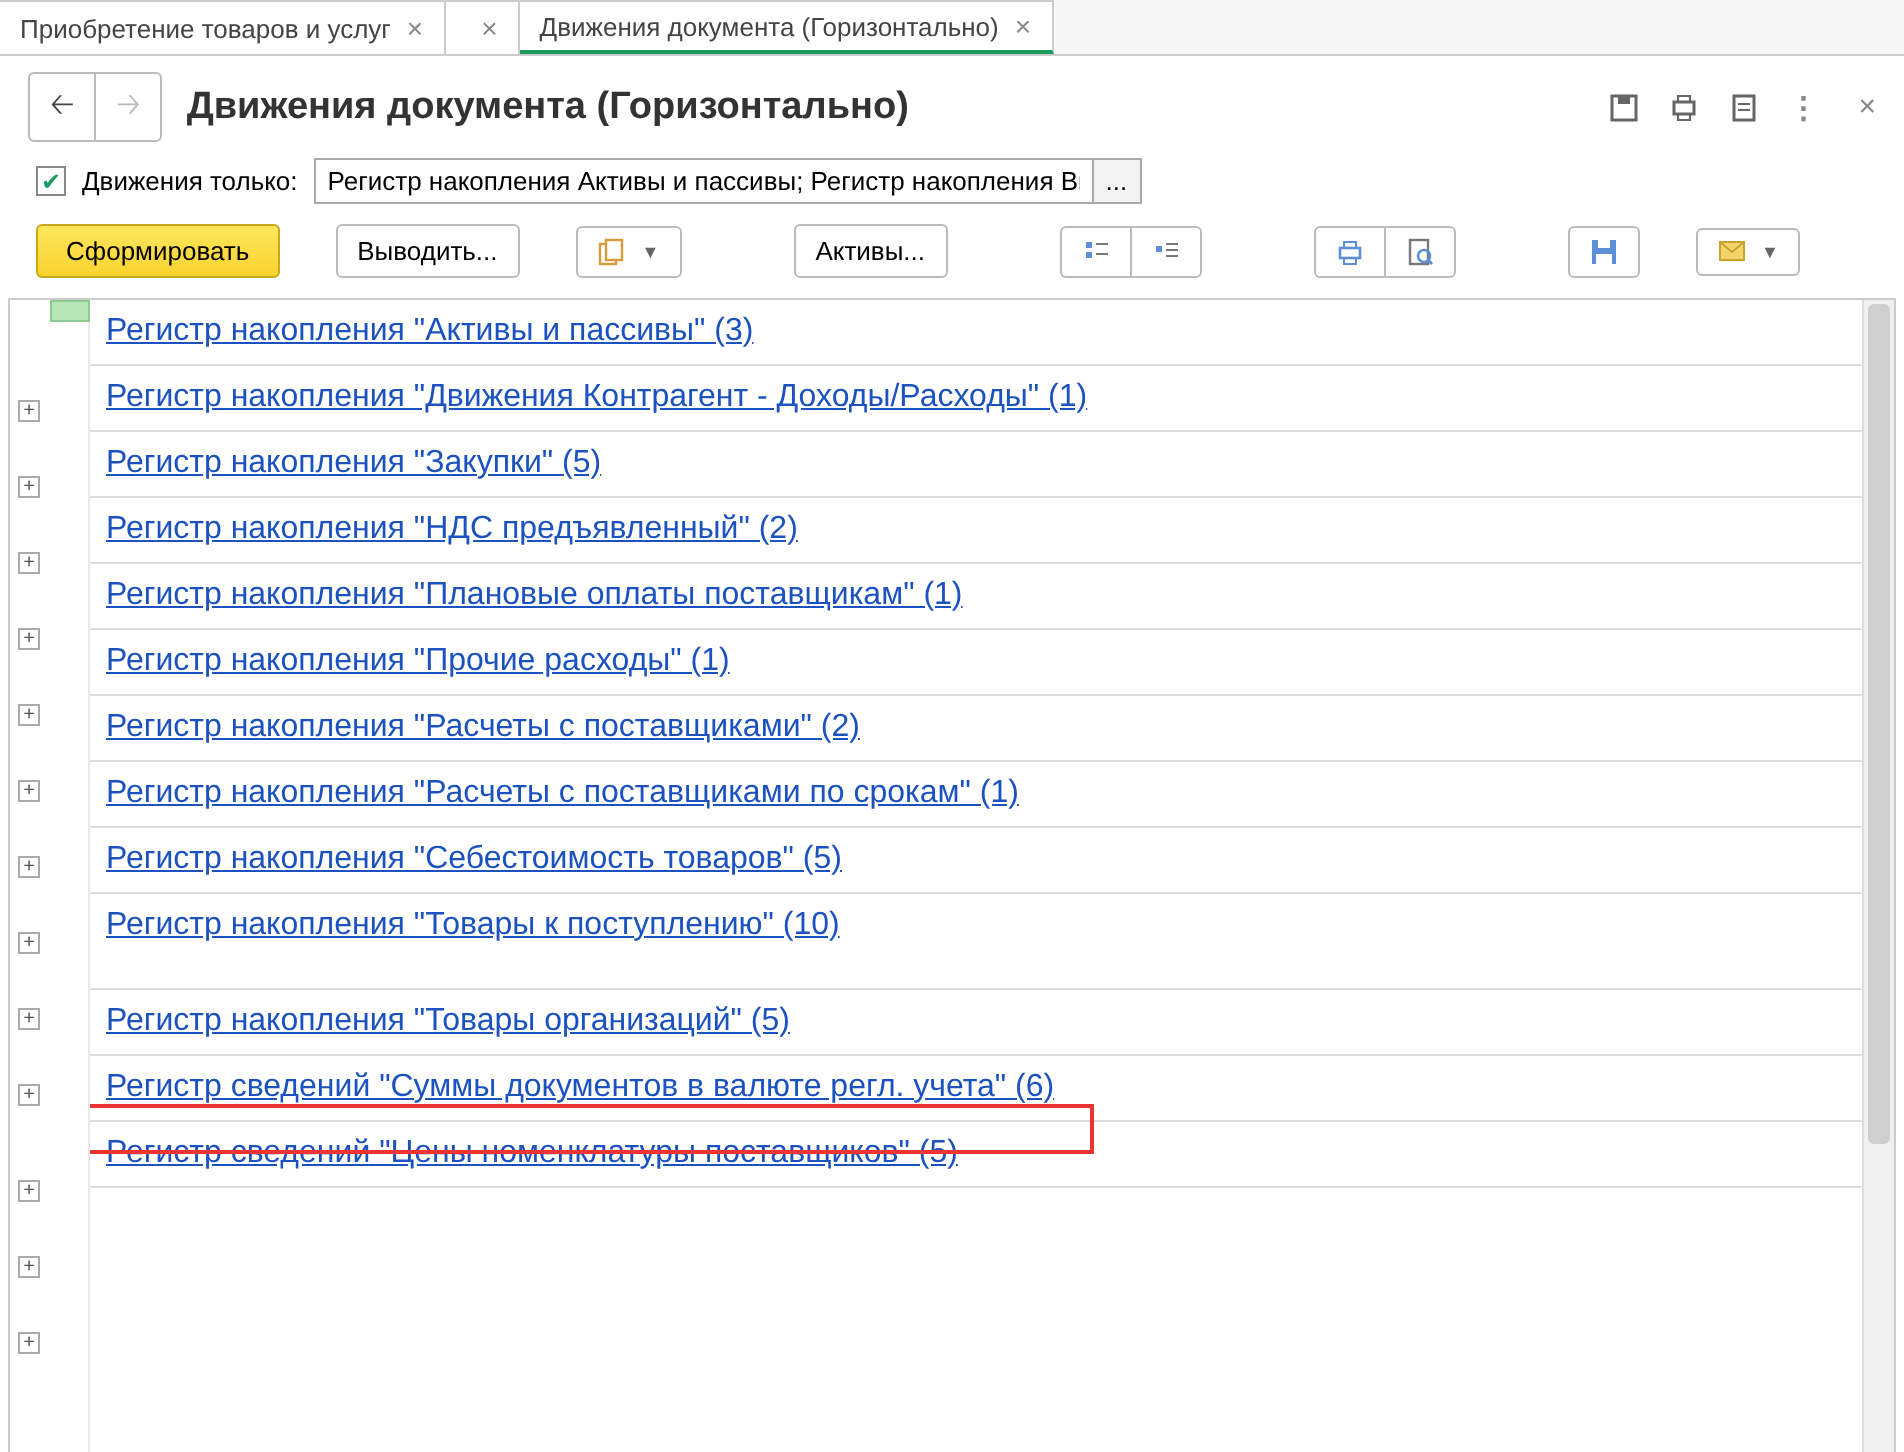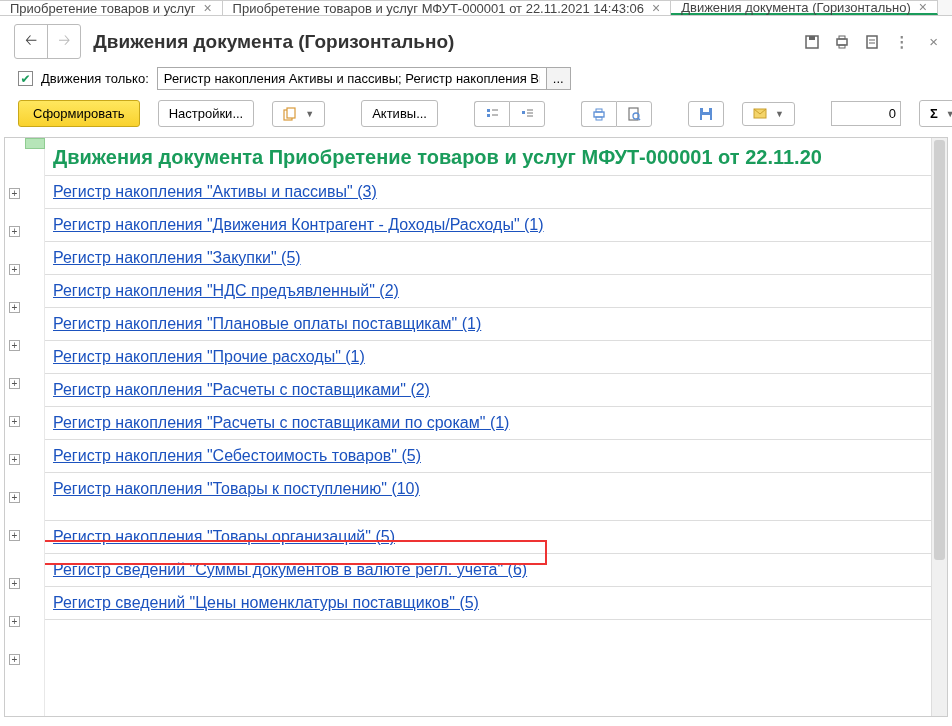--- a/index.html
+++ b/index.html
@@ -1,38 +1,38 @@
 <!DOCTYPE html>
 <html><head>
 <meta charset="utf-8">
 <style>
   * { box-sizing: border-box; font-family: Arial, sans-serif; }
   body { margin: 0; background: #fff; width: 952px; height: 726px; overflow: hidden; }
   
-  .tabs { display: flex; height: 16px; border-bottom: 1px solid #ccc; background: #f7f7f7; }
+  .tabs { display: flex; height: 28px; border-bottom: 1px solid #ccc; background: #f7f7f7; }
   .tab { padding: 4px 10px; border-right: 1px solid #ccc; font-size: 13px; color: #444; display: flex; align-items: center; cursor: pointer; background: #fff; border-top: 1px solid #ccc; }
   .tab.active { border-bottom: 2px solid #1a9c5b; background: #fff; }
   .tab .close { margin-left: 8px; color: #888; font-size: 14px; cursor: pointer; }
   
   .header { display: flex; align-items: center; padding: 8px 14px 4px 14px; gap: 12px; }
   .nav-arrows { display: flex; border: 1px solid #bbb; border-radius: 3px; }
   .nav-arrow { padding: 4px 10px; font-size: 15px; color: #444; cursor: pointer; }
   .nav-arrow:first-child { border-right: 1px solid #bbb; }
   .nav-arrow.disabled { color: #bbb; }
   .title { font-size: 19px; font-weight: bold; color: #333; flex: 1; }
   .header-icons { display: flex; gap: 14px; align-items: center; color: #666; }
   .header-icons span { cursor: pointer; font-size: 15px; }
   .header-close { color: #888; font-size: 16px; margin-left: 6px; }
   
   .filter-row { display: flex; align-items: center; padding: 4px 18px; gap: 8px; font-size: 13px; }
   .checkbox { width: 15px; height: 15px; border: 1px solid #888; display: inline-flex; align-items: center; justify-content: center; color: #1a9c5b; font-size: 12px; background:#fff; }
   .filter-input { flex: 0 0 auto; width: 390px; border: 1px solid #aaa; padding: 3px 6px; font-size: 13px; background: #fff; }
   .filter-dots { border: 1px solid #aaa; border-left: none; padding: 3px 6px; background: #f3f3f3; font-size: 13px; cursor:pointer; }
   
-  .toolbar { display: flex; align-items: center; padding: 6px 18px; gap: 18px; }
+  .toolbar { display: flex; align-items: center; padding: 6px 18px; gap: 28px; }
   .btn-yellow { background: linear-gradient(#ffe75e,#f9d22e); border: 1px solid #c9a81a; border-radius: 3px; padding: 5px 14px; font-size: 13px; cursor:pointer; }
   .btn { background: #fff; border: 1px solid #bbb; border-radius: 3px; padding: 5px 10px; font-size: 13px; cursor:pointer; display:flex; align-items:center; gap:5px; }
   .btn-group { display: flex; }
   .btn-group .btn { border-radius: 0; border-right: none; }
   .btn-group .btn:first-child { border-radius: 3px 0 0 3px; }
   .btn-group .btn:last-child { border-radius: 0 3px 3px 0; border-right: 1px solid #bbb; }
   .toolbar-sep { width: 1px; height: 24px; background: #ddd; }
   .input-small { width: 70px; border: 1px solid #bbb; padding: 4px; text-align: right; font-size: 13px; }
   .btn .dropdown { font-size: 9px; margin-left: 3px; color: #666; }
   .spacer { flex: 1; }
@@ -55,21 +55,20 @@
 </style>
 </head>
 <body>
 
 <div class="tabs">
   <div class="tab">
     <span>Приобретение товаров и услуг</span>
     <span class="close">×</span>
   </div>
   <div class="tab">
-    <span>Приобретение товаров и услуг МФУТ-000001 от 22.11.2021 14:43:06</span>
     <span class="close">×</span>
   </div>
   <div class="tab active">
     <span>Движения документа (Горизонтально)</span>
     <span class="close">×</span>
   </div>
 </div>
 
 <div class="header">
   <div class="nav-arrows">
@@ -107,21 +106,21 @@
   <span class="checkbox">✔</span>
   <span>Движения только:</span>
   <div style="display:flex;">
     <input class="filter-input" value="Регистр накопления Активы и пассивы; Регистр накопления Вы" style="">
     <div class="filter-dots">...</div>
   </div>
 </div>
 
 <div class="toolbar">
   <button class="btn-yellow">Сформировать</button>
-  <button class="btn">Настройки...</button>
+  <button class="btn">Выводить...</button>
   <button class="btn">
     <svg width="14" height="14">
         <rect x="1" y="3" width="8" height="10" fill="none" stroke="#d99a3a" stroke-width="1.2"></rect>
         <rect x="4" y="1" width="8" height="10" fill="#fff" stroke="#d99a3a" stroke-width="1.2"></rect>
       </svg>
     <span class="dropdown">▼</span>
   </button>
   <div class="toolbar-sep"></div>
   <button class="btn">Активы...</button>
   <div class="toolbar-sep"></div>
@@ -196,21 +195,20 @@
     <div class="expand" style="top:240px;">+</div>
     <div class="expand" style="top:278px;">+</div>
     <div class="expand" style="top:316px;">+</div>
     <div class="expand" style="top:354px;">+</div>
     <div class="expand" style="top:392px;">+</div>
     <div class="expand" style="top:440px;">+</div>
     <div class="expand" style="top:478px;">+</div>
     <div class="expand" style="top:516px;">+</div>
   </div>
   <div class="report-content">
-    <div class="report-title">Движения документа Приобретение товаров и услуг МФУТ-000001 от 22.11.20</div>
     <div class="row"><a>Регистр накопления "Активы и пассивы" (3)</a></div>
     <div class="row"><a>Регистр накопления "Движения Контрагент - Доходы/Расходы" (1)</a></div>
     <div class="row"><a>Регистр накопления "Закупки" (5)</a></div>
     <div class="row"><a>Регистр накопления "НДС предъявленный" (2)</a></div>
     <div class="row"><a>Регистр накопления "Плановые оплаты поставщикам" (1)</a></div>
     <div class="row"><a>Регистр накопления "Прочие расходы" (1)</a></div>
     <div class="row"><a>Регистр накопления "Расчеты с поставщиками" (2)</a></div>
     <div class="row"><a>Регистр накопления "Расчеты с поставщиками по срокам" (1)</a></div>
     <div class="row"><a>Регистр накопления "Себестоимость товаров" (5)</a></div>
     <div class="row" style="height:48px;"><a>Регистр накопления "Товары к поступлению" (10)</a></div>

